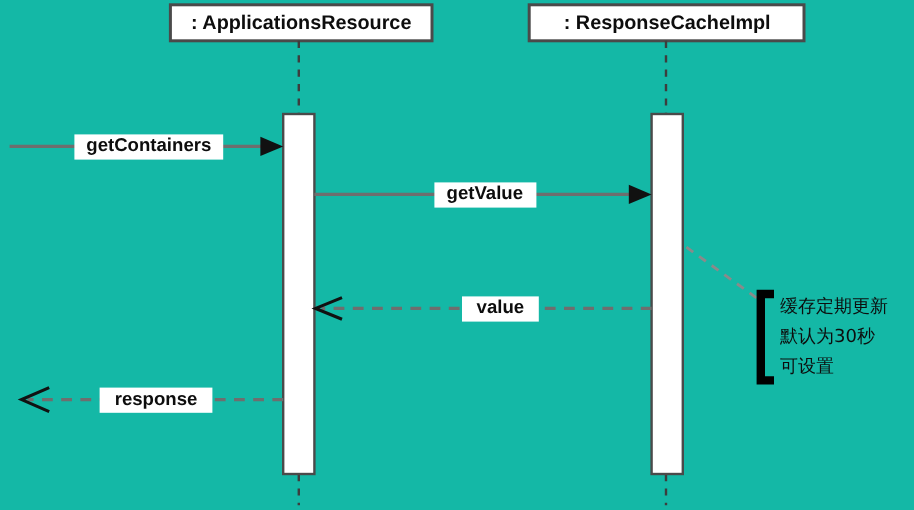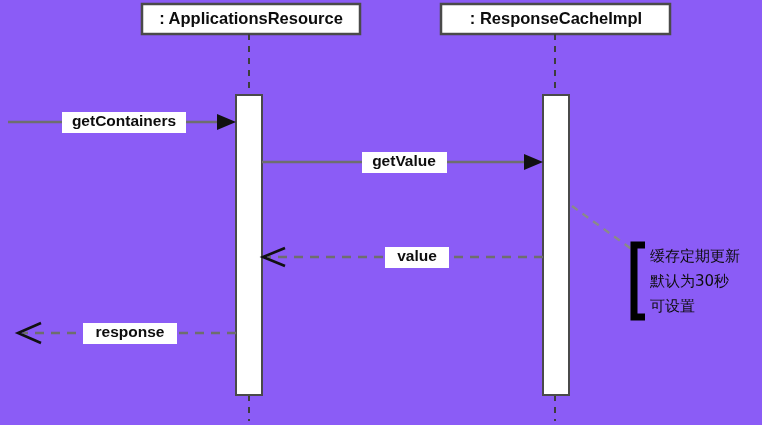--- a/index.html
+++ b/index.html
@@ -7,21 +7,21 @@
     padding: 0;
     background: #ffffff;
   }
   body {
     font-family: "Liberation Sans", "DejaVu Sans", sans-serif;
   }
   #canvas {
     position: relative;
     width: 762px;
     height: 425px;
-    background: #8b5cf6;
+    background: #14b8a6;
     overflow: hidden;
   }
   svg#diagram {
     position: absolute;
     left: 0;
     top: 0;
     width: 762px;
     height: 425px;
     display: block;
   }

